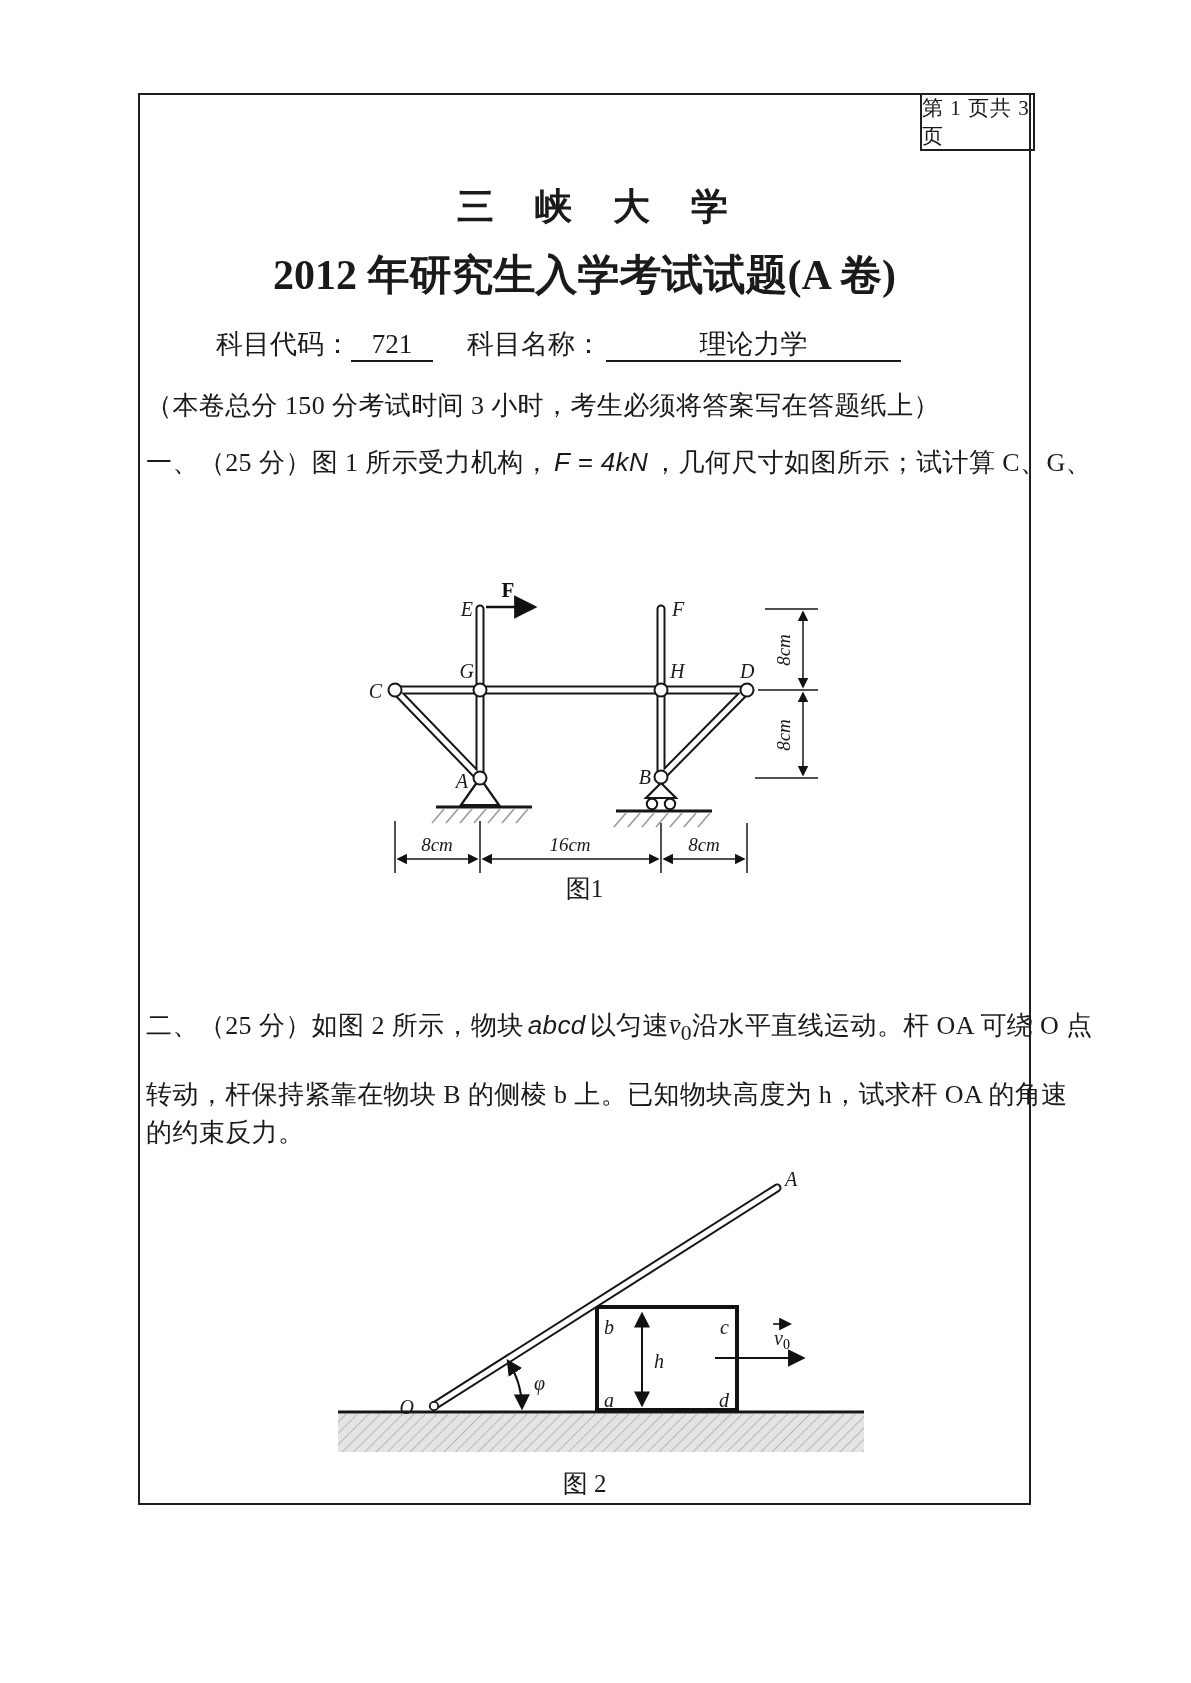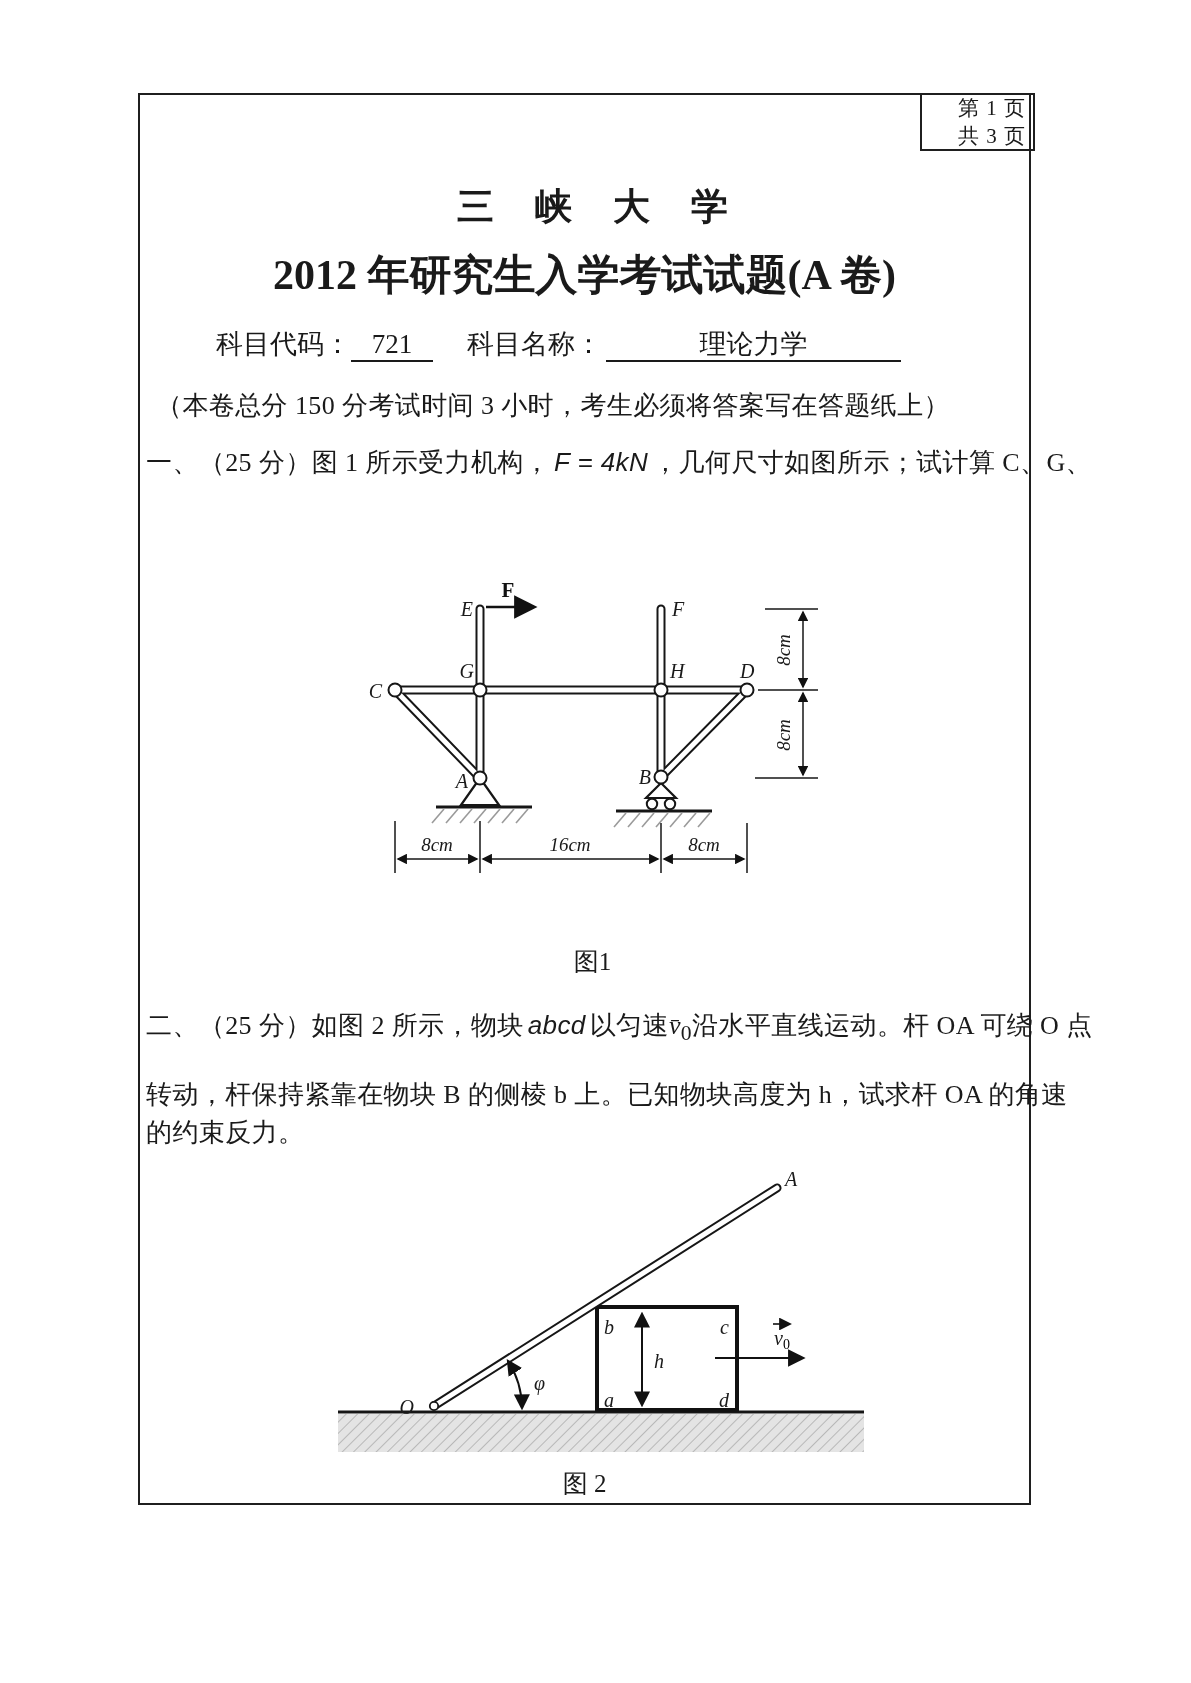--- a/index.html
+++ b/index.html
@@ -8,21 +8,21 @@
     font-family:"Liberation Serif","DejaVu Serif",serif;color:#1a1a1a;overflow:hidden;
   }
   .border-box{
     position:absolute;left:138px;top:93px;width:893px;height:1412px;
     border:2px solid #1f1f1f;box-sizing:border-box;
   }
   .pagenum-box{
     position:absolute;left:920px;top:93px;width:115px;height:58px;
     border:2px solid #1f1f1f;box-sizing:border-box;
     display:flex;align-items:center;justify-content:center;
-    font-size:21px;letter-spacing:1px;padding-left:36px;
+    font-size:21px;letter-spacing:1px;
   }
   .univ{
     position:absolute;left:138px;top:182px;width:893px;margin:0;
     text-align:center;font-size:37px;font-weight:bold;letter-spacing:2px;padding-left:9px;
   }
   .exam-title{
     position:absolute;left:138px;top:247px;width:893px;margin:0;
     text-align:center;font-size:42px;font-weight:bold;
   }
   .subject-line{
@@ -32,32 +32,32 @@
     display:inline-block;border-bottom:2px solid #1a1a1a;text-align:center;
     line-height:1.1;
   }
   .fill.code{width:82px;}
   .fill.name{width:295px;margin-left:4px;}
   .gap{display:inline-block;width:34px;}
   .bodyline{
     position:absolute;left:146px;width:884px;margin:0;font-size:26px;
     letter-spacing:0.4px;white-space:nowrap;
   }
-  .note{top:388px;margin-left:10px;}
+  .note{top:388px;}
   .q1l1{top:445px;}
   .q1l2{top:481px;}
   .q2l1{top:1008px;}
   .q2l2{top:1077px;}
   .q2l3{top:1115px;}
   .math{font-style:italic;font-family:Liberation Sans, sans-serif;padding:0 4px;}
   .vsym{font-style:italic;}
   .caption{
     position:absolute;left:138px;width:893px;text-align:center;font-size:25px;
   }
-  .cap1{top:945px;margin-left:8px;}
+  .cap1{top:872px;}
   .cap2{top:1467px;}
   svg{position:absolute;overflow:visible;}
   .fig1{left:340px;top:555px;}
   .fig2{left:330px;top:1158px;}
   svg text{font-family:"Liberation Serif","DejaVu Serif",serif;}
   .jlabel{font-style:italic;font-size:20px;fill:#1a1a1a;}
   .dimlabel{font-style:italic;font-size:19px;fill:#1a1a1a;}
   .flabel{font-weight:bold;font-size:21px;fill:#111;}
 </style>
 </head>

